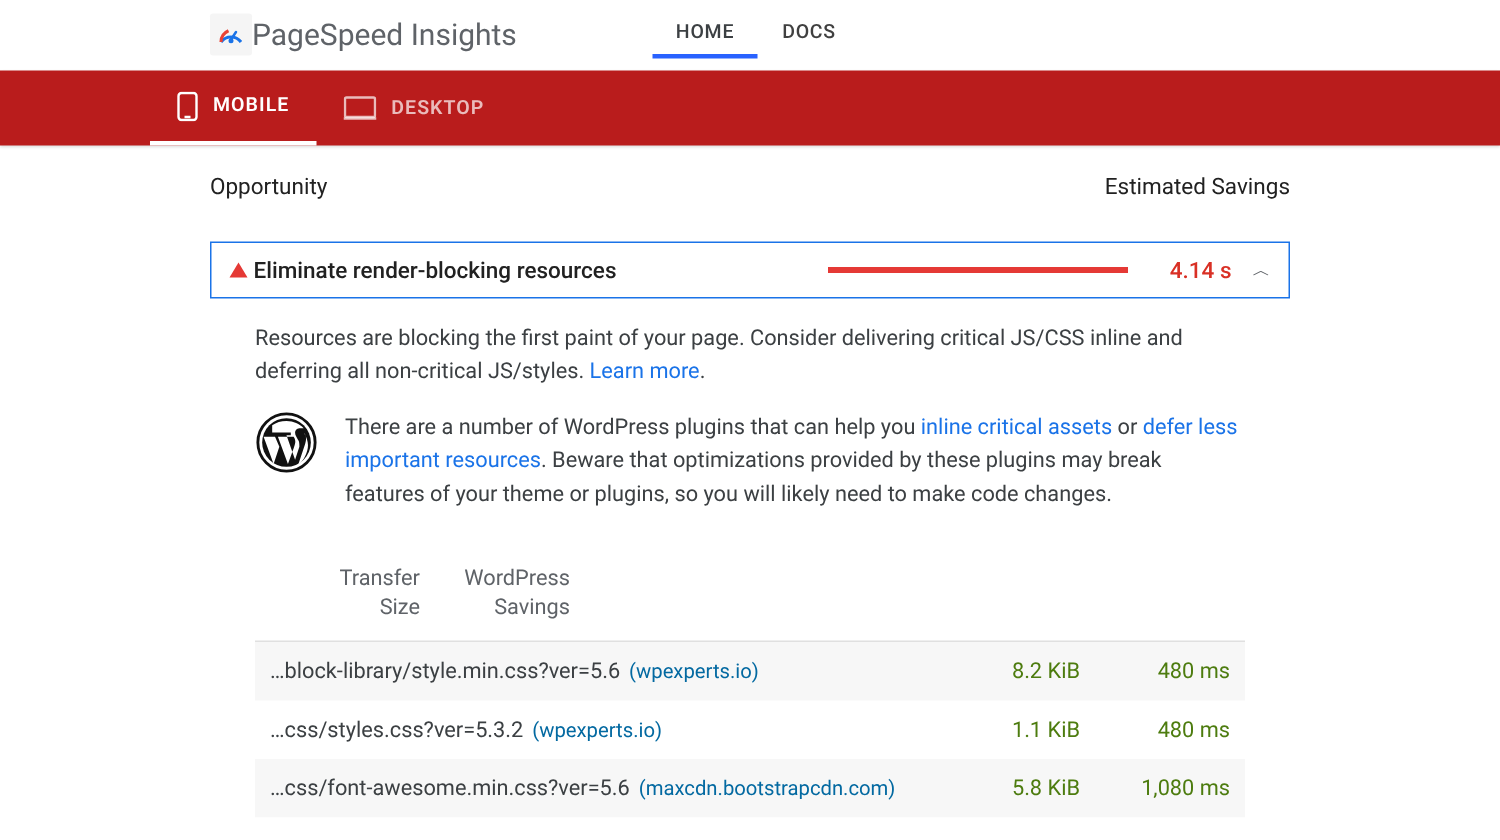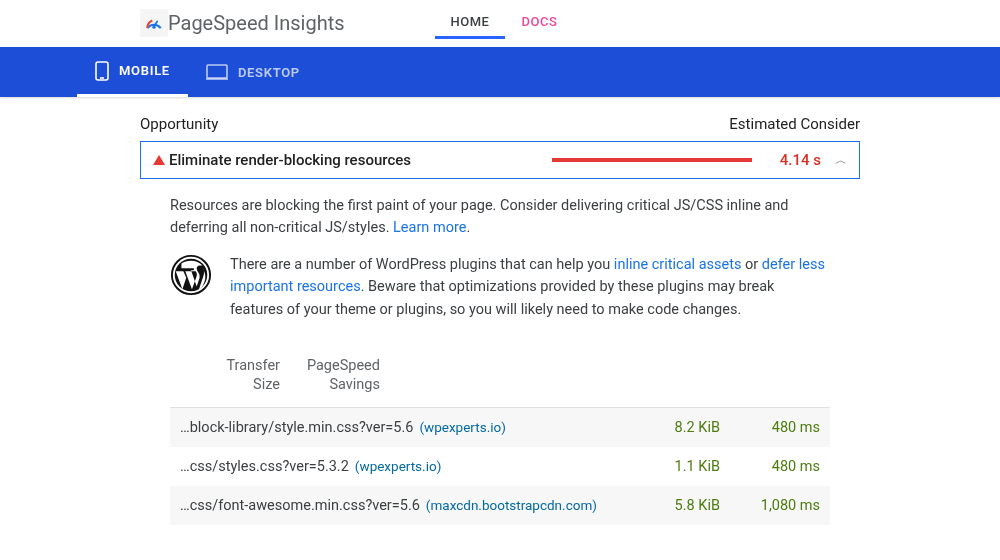--- a/index.html
+++ b/index.html
@@ -2,29 +2,29 @@
 <html><head>
 <meta charset="utf-8">
 <style>
   * { box-sizing: border-box; margin: 0; padding: 0; }
   body { font-family: Roboto, Arial, sans-serif; background: #fff; color: #212121; width: 1000px; }
   .header { display: flex; align-items: center; height: 47px; padding: 0 0 0 140px; border-bottom: 1px solid transparent; }
   .logo-wrap { display: flex; align-items: center; }
   .logo-box { width: 28px; height: 28px; background: #f5f5f5; border-radius: 2px; display: flex; align-items: center; justify-content: center; }
   .brand { font-size: 20px; color: #5f6368; font-weight: 400; }
   .top-tabs { display: flex; margin-left: 90px; height: 32px; align-items: stretch; }
-  .top-tab { display: flex; align-items: center; padding: 0 16px; font-size: 13px; font-weight: 500; letter-spacing: 0.5px; color: #ec4899; cursor: pointer; border-bottom: 3px solid transparent; }
+  .top-tab { display: flex; align-items: center; padding: 0 16px; font-size: 13px; font-weight: 500; letter-spacing: 0.5px; color: #404040; cursor: pointer; border-bottom: 3px solid transparent; }
   .top-tab.active { color: #3c4043; border-bottom-color: #2962ff; }
-  .bluebar { background: #1d4ed8; height: 50px; display: flex; align-items: stretch; padding-left: 77px; box-shadow: 0 1px 2px rgba(0,0,0,0.15); }
+  .bluebar { background: #b91c1c; height: 50px; display: flex; align-items: stretch; padding-left: 100px; box-shadow: 0 1px 2px rgba(0,0,0,0.15); }
   .device-tab { display: flex; align-items: center; gap: 10px; padding: 0 18px; color: rgba(255,255,255,0.7); font-size: 13px; font-weight: 600; letter-spacing: 0.7px; cursor: pointer; }
   .device-tab.active { color: #fff; border-bottom: 3px solid #fff; }
   .device-tab.active .device-icon { stroke: #fff; }
   .device-icon { stroke: rgba(255,255,255,0.7); stroke-width: 1.6; fill: none; }
   .content { padding: 18px 140px 0 140px; }
-  .section-head { display: flex; justify-content: space-between; font-size: 15px; color: #212121; margin-bottom: 8px; }
+  .section-head { display: flex; justify-content: space-between; font-size: 15px; color: #212121; margin-bottom: 28px; }
   .opp-row { border: 1px solid #1a73e8; display: flex; align-items: center; padding: 9px 12px; gap: 4px; }
   .tri-up { width: 0; height: 0; border-left: 6px solid transparent; border-right: 6px solid transparent; border-bottom: 10px solid #e53935; }
   .opp-title { font-size: 15px; color: #212121; font-weight: 500; flex: 0 0 auto; }
   .opp-spacer { flex: 1 1 auto; }
   .bar-track { width: 200px; height: 4px; background: transparent; position: relative; }
   .bar-fill { position: absolute; left: 0; top: 0; height: 4px; background: #e53935; }
   .opp-val { color: #d93025; font-size: 15px; font-weight: 500; margin-left: 24px; }
   .chev { margin-left: 10px; color: #5f6368; font-size: 12px; }
   .desc { padding: 16px 30px 0 30px; font-size: 14.5px; color: #3c4043; line-height: 1.55; }
   .desc a { color: #1a73e8; text-decoration: none; }
@@ -76,21 +76,21 @@
         <rect x="1" y="1" width="20" height="13" rx="1"></rect>
         <line x1="0" y1="15" x2="22" y2="15"></line>
       </svg>
     <span>DESKTOP</span>
   </div>
 </div>
 
 <div class="content">
   <div class="section-head">
     <span>Opportunity</span>
-    <span>Estimated Consider</span>
+    <span>Estimated Savings</span>
   </div>
 
   <div class="opp-row">
     <div class="tri-up"></div>
     <span class="opp-title">Eliminate render-blocking resources</span>
     <div class="opp-spacer"></div>
     <div class="bar-track">
       <div class="bar-fill" style="width:100%"></div>
     </div>
     <span class="opp-val">4.14 s</span>
@@ -110,21 +110,21 @@
         </svg>
     </div>
     <div class="wp-text">
       <span>There are a number of WordPress plugins that can help you </span><a href="#">inline critical assets</a><span> or </span><a href="#">defer less important resources</a><span>. Beware that optimizations provided by these plugins may break features of your theme or plugins, so you will likely need to make code changes.</span>
     </div>
   </div>
 
   <div class="table">
     <div class="thead">
       <div class="c-ts"><span>Transfer</span><br><span>Size</span></div>
-      <div class="c-ps"><span>PageSpeed</span><br><span>Savings</span></div>
+      <div class="c-ps"><span>WordPress</span><br><span>Savings</span></div>
     </div>
     <div class="tbody">
       <div class="trow">
         <div class="c-url"><span>…block-library/style.min.css?ver=5.6</span><span class="host">(wpexperts.io)</span></div>
         <div class="c-ts">8.2 KiB</div>
         <div class="c-ps">480 ms</div>
       </div>
       <div class="trow">
         <div class="c-url"><span>…css/styles.css?ver=5.3.2</span><span class="host">(wpexperts.io)</span></div>
         <div class="c-ts">1.1 KiB</div>

